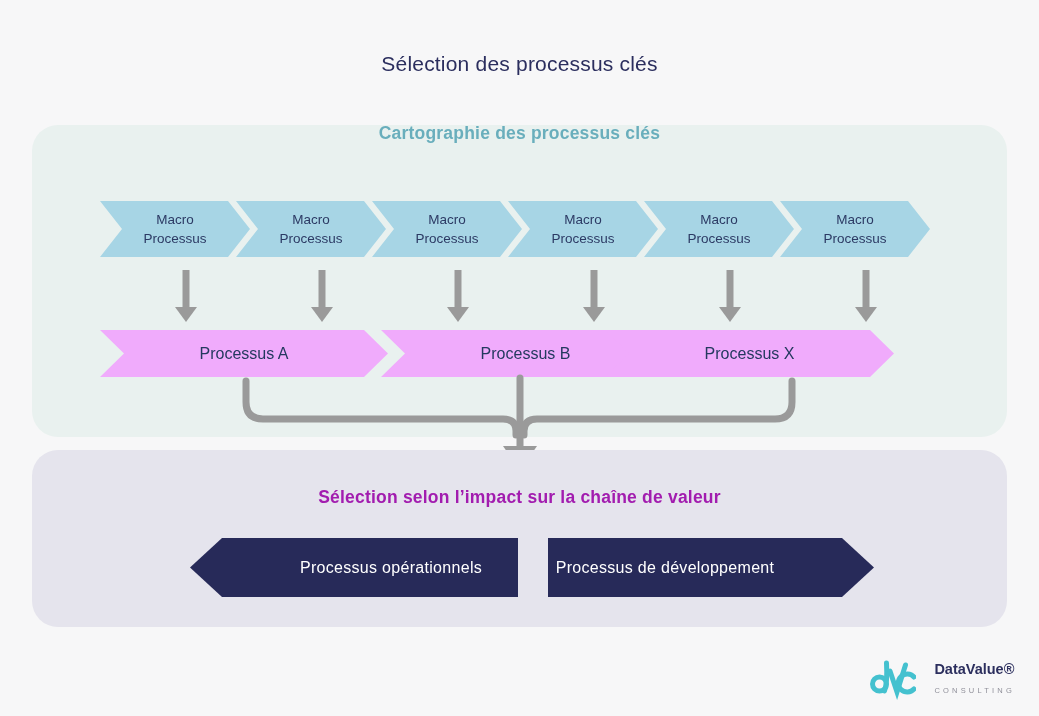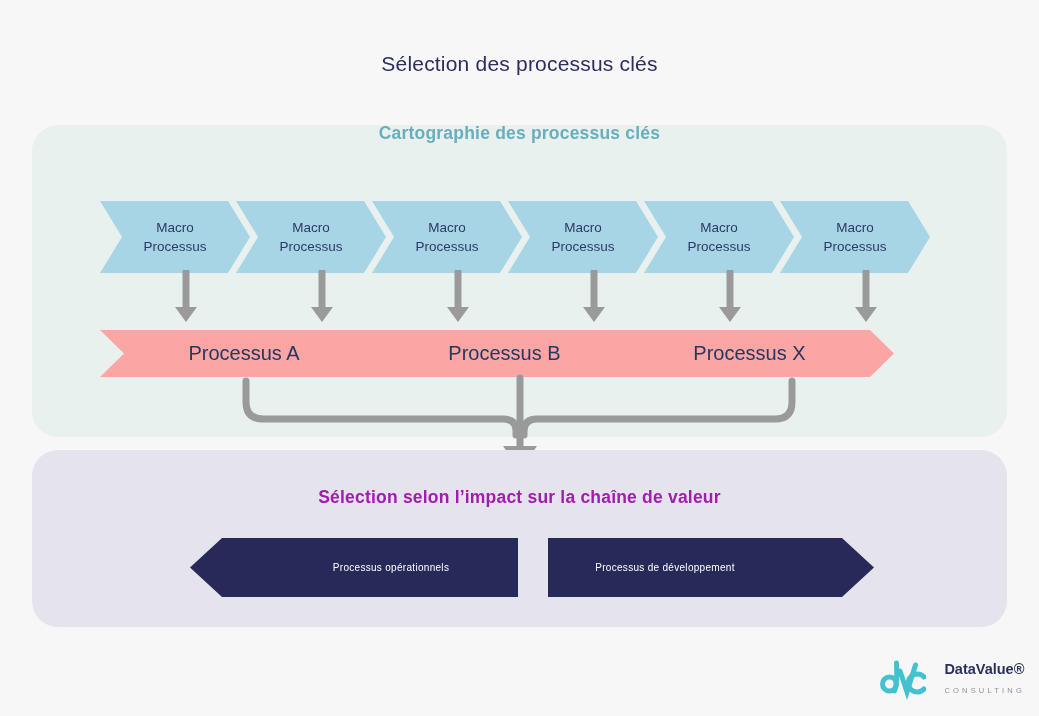--- a/index.html
+++ b/index.html
@@ -27,50 +27,50 @@
   .panel{border-radius:26px;}
   .panel-top{left:32px;top:125px;width:975px;height:312px;background:#e9f1ef;}
   .panel-bottom{left:32px;top:450px;width:975px;height:177px;background:#e5e4ed;}
   
   .chev{
     position:absolute;display:flex;flex-direction:column;
     align-items:center;justify-content:center;
     text-align:center;box-sizing:border-box;
   }
   .chev-macro{
-    top:201px;height:72px;width:150px;background:#a7d5e5;
+    top:201px;height:56px;width:150px;background:#a7d5e5;
     clip-path:polygon(0 0,calc(100% - 22px) 0,100% 50%,calc(100% - 22px) 100%,0 100%,22px 50%);
     color:#2c3a64;font-size:13.5px;font-weight:500;line-height:19px;
   }
   .chev-proc{
-    top:330px;height:47px;background:#fca5a5;
+    top:330px;height:47px;background:#f0abfc;
     clip-path:polygon(0 0,calc(100% - 24px) 0,100% 50%,calc(100% - 24px) 100%,0 100%,24px 50%);
-    color:#24395f;font-size:20px;font-weight:500;
+    color:#24395f;font-size:16px;font-weight:500;
   }
   
   .navy{
     position:absolute;top:538px;height:59px;background:#272a59;
-    color:#ffffff;font-size:10px;font-weight:400;letter-spacing:.3px;
+    color:#ffffff;font-size:16px;font-weight:400;letter-spacing:.3px;
     display:flex;align-items:center;justify-content:center;
     box-sizing:border-box;
   }
   .navy-left{
     left:190px;width:328px;padding-left:74px;
     clip-path:polygon(0 50%,32px 0,100% 0,100% 100%,32px 100%);
   }
   .navy-right{
     left:530px;width:326px;padding-right:92px;
     clip-path:polygon(0 0,calc(100% - 32px) 0,100% 50%,calc(100% - 32px) 100%,0 100%);
     margin-left:18px;
   }
   
   .connectors{left:0;top:0;pointer-events:none;}
   
   .logo{
-    right:14px;bottom:16px;
+    right:24px;bottom:16px;
     display:flex;align-items:center;gap:18px;justify-content:center;
   }
   .logo-text{display:flex;flex-direction:column;}
   .logo-brand{font-size:14.5px;font-weight:700;color:#2c2f5e;}
   .logo-sub{font-size:7.5px;letter-spacing:3.2px;color:#90909a;margin-top:9px;}
 </style>
 </head>
 <body>
 
 <div class="abs page-title">Sélection des processus clés</div>
@@ -99,21 +99,21 @@
   <span>Processus</span>
 </div>
 <div class="chev chev-macro" style="left:780px">
   <span>Macro</span>
   <span>Processus</span>
 </div>
 
 <div class="chev chev-proc" style="left:100px;width:288px">
   <span>Processus A</span>
 </div>
-<div class="chev chev-proc" style="left:360px;width:289px">
+<div class="chev chev-proc" style="left:381px;width:289px">
   <span>Processus B</span>
 </div>
 <div class="chev chev-proc" style="left:605px;width:289px">
   <span>Processus X</span>
 </div>
 
 <svg class="abs connectors" width="1039" height="716" viewBox="0 0 1039 716">
   <g stroke="#9a9a9a" stroke-width="7" fill="#9a9a9a">
     <g>
         <line x1="186" y1="270" x2="186" y2="308"></line>

